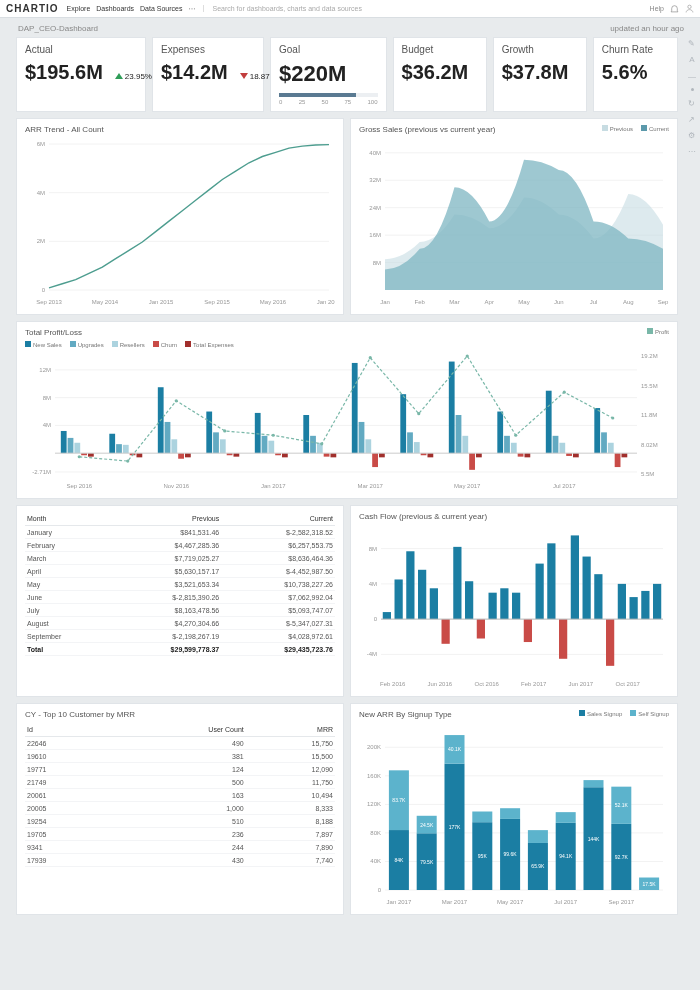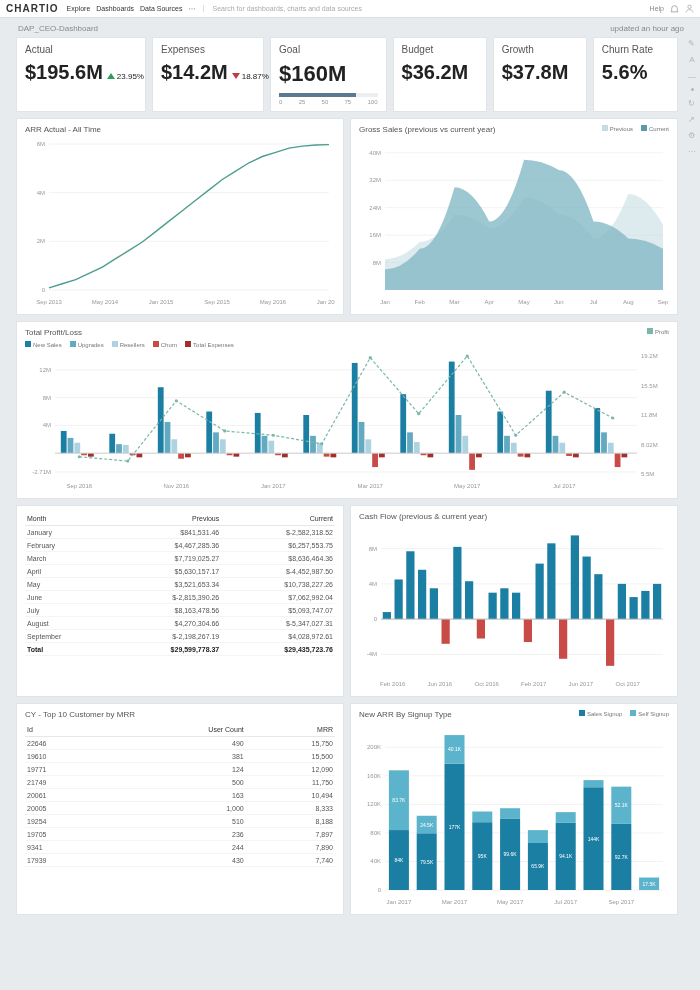--- a/index.html
+++ b/index.html
@@ -64,21 +64,21 @@
 
   .row { display: flex; gap: 6px; margin-bottom: 6px; }
   .card {
     background: #fff;
     border: 1px solid #e0e4e8;
     padding: 6px 8px;
     position: relative;
   }
   .kpi { flex: 1; min-width: 0; }
   .kpi .label { font-size: 10px; color: #555; margin-bottom: 6px; }
-  .kpi .val { font-size: 20px; font-weight: 600; color: #222; display: flex; align-items: baseline; gap: 4px;}
+  .kpi .val { font-size: 20px; font-weight: 600; color: #222; display: flex; align-items: baseline; gap: 12px;}
   .kpi.big .val { font-size: 22px; }
   .delta { font-size: 8px; font-weight: 400; display: inline-flex; align-items: center; gap: 2px; }
   .tri-up { width:0;height:0;border-left:4px solid transparent;border-right:4px solid transparent;border-bottom:6px solid #2f9d58; }
   .tri-down { width:0;height:0;border-left:4px solid transparent;border-right:4px solid transparent;border-top:6px solid #c23d3d; }
   .goalbar { margin-top:6px; }
   .goalbar .track { height:4px; background:#eceff2; position:relative; }
   .goalbar .fill { height:100%; background:#5a7a92; }
   .goalbar .ticks { display:flex; justify-content:space-between; font-size:6px; color:#999; margin-top:2px;}
 
   .chart-title { font-size: 8px; color: #555; margin-bottom: 4px; }
@@ -151,21 +151,21 @@
         <span>$14.2M</span>
         <span class="delta">
               <span class="tri-down"></span>
               <span>18.87%</span>
             </span>
       </div>
     </div>
     <div class="card kpi big" style="flex:1.1">
       <div class="label">Goal</div>
       <div class="val">
-            <span>$160M</span>
+            <span>$220M</span>
           </div>
       <div class="goalbar">
         <div class="track">
               <div class="fill" style="width:78%"></div>
             </div>
         <div class="ticks">
           <span>0</span>
           <span>25</span>
           <span>50</span>
           <span>75</span>
@@ -188,21 +188,21 @@
     <div class="card kpi" style="flex:0.75">
       <div class="label">Churn Rate</div>
       <div class="val">
             <span>5.6%</span>
           </div>
     </div>
   </div>
 
   <div class="row">
     <div class="card" style="flex:1">
-      <div class="chart-title">ARR Actual - All Time</div>
+      <div class="chart-title">ARR Trend - All Count</div>
       <svg id="svg-arr" width="310" height="170">
             <line x1="24" y1="152" x2="304" y2="152" class="grid"></line>
             <text x="20" y="154" text-anchor="end" class="axis-label">0</text>
             <line x1="24" y1="103.33333333333334" x2="304" y2="103.33333333333334" class="grid"></line>
             <text x="20" y="105.33333333333334" text-anchor="end" class="axis-label">2M</text>
             <line x1="24" y1="54.66666666666667" x2="304" y2="54.66666666666667" class="grid"></line>
             <text x="20" y="56.66666666666667" text-anchor="end" class="axis-label">4M</text>
             <line x1="24" y1="6" x2="304" y2="6" class="grid"></line>
             <text x="20" y="8" text-anchor="end" class="axis-label">6M</text>
             <path d="M24,149.9142857142857 L37.33333333333333,145.74285714285713 L50.666666666666664,141.57142857142858 L64,135.31428571428572 L77.33333333333333,129.05714285714285 L90.66666666666666,120.71428571428572 L104,112.37142857142857 L117.33333333333333,104.02857142857144 L130.66666666666666,93.6 L144,83.17142857142858 L157.33333333333331,72.74285714285715 L170.66666666666669,62.31428571428573 L184,51.885714285714286 L197.33333333333334,41.457142857142856 L210.66666666666666,33.114285714285714 L224,24.771428571428586 L237.33333333333331,18.514285714285705 L250.66666666666666,14.342857142857156 L264,10.171428571428578 L277.33333333333337,8.085714285714289 L290.66666666666663,7.0428571428571445 L304,6.625714285714281" fill="none" stroke="#4d9d8f" stroke-width="1.4"></path>

